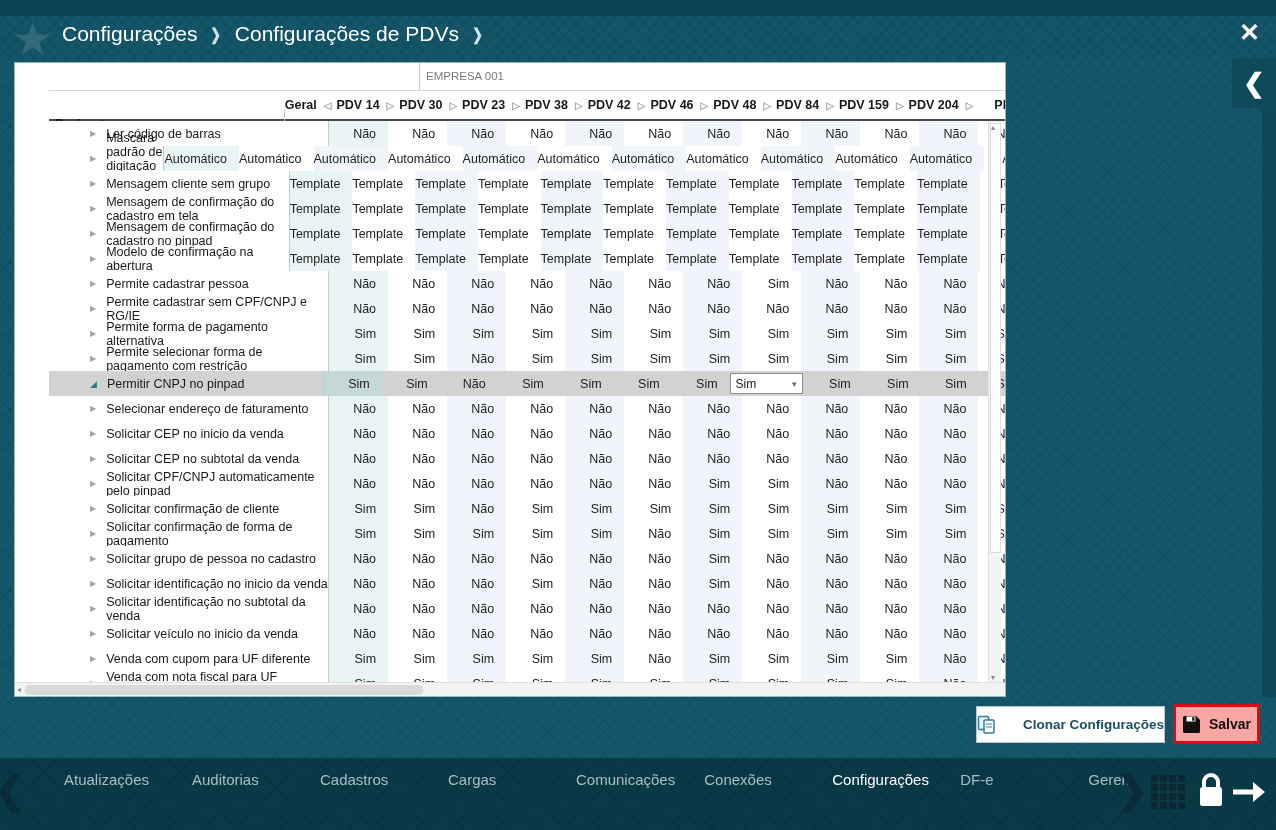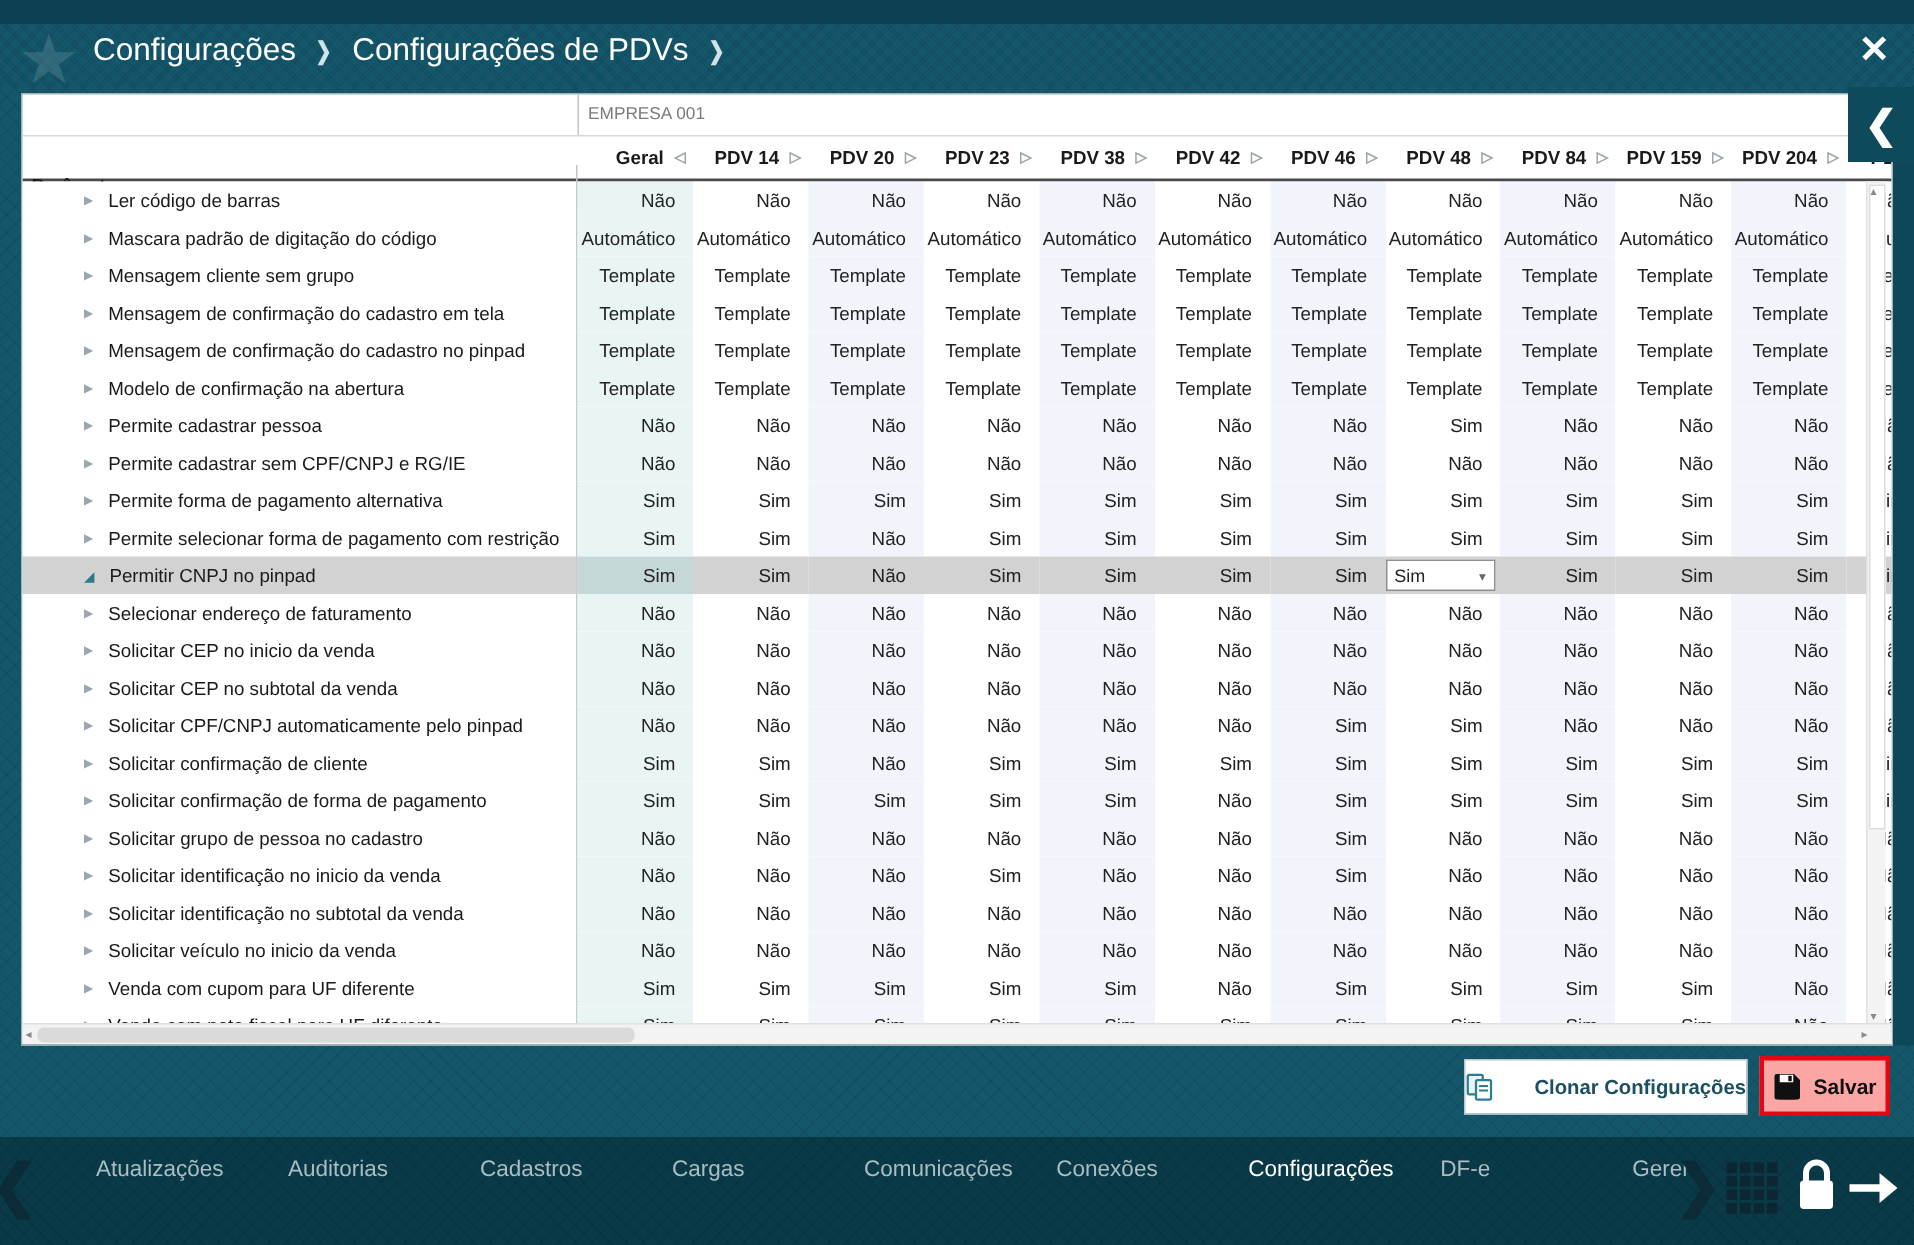--- a/index.html
+++ b/index.html
@@ -17,22 +17,22 @@
   }
   
   .top-strip{ position:absolute; left:0; top:0; width:1276px; height:16px; background:#0b4153; }
   .titlebar{ position:absolute; left:0; top:16px; width:1276px; height:42px; }
   .star{ position:absolute; left:12px; top:-4px; font-size:46px; color:rgba(255,255,255,.13); }
   .breadcrumb{ position:absolute; left:62px; top:6px; color:#fff; font-size:21px; display:flex; align-items:center; }
   .crumb-sep{ font-size:16px; color:#cfe3ea; padding:0 12px; font-weight:bold; transform:scaleX(.8); }
   .close-x{ position:absolute; right:16px; top:2px; color:#fff; font-size:25px; font-weight:bold; cursor:pointer; }
 
   
-  .panel{ position:absolute; left:14px; top:62px; width:1248px; height:635px; background:#fff;
-          border:1px solid #9db3ba; font-size:12.5px; color:#1a1a1a; overflow:hidden; }
+  .panel{ position:absolute; left:14px; top:62px; width:992px; height:635px; background:#fff;
+          border:1px solid #9db3ba; font-size:12.5px; color:#1a1a1a; overflow:hidden;padding-left:34px; }
   .company-row{ height:28px; display:flex; border-bottom:1px solid #d8d8d8; }
   .company-left{ width:371px; border-right:1px solid #c4c4c4; }
   .company-label{ padding:7px 0 0 6px; color:#7a7a7a; font-size:11.5px; }
   .header-row{ height:30px; display:flex; align-items:center; border-bottom:2px solid #4a4a4a; }
   .param-h{ width:371px; font-weight:bold; padding-left:6px; border-right:1px solid #c4c4c4; height:100%; display:flex; align-items:center;margin-top:37px; }
   .colh{ width:77px; height:100%; display:flex; align-items:center; justify-content:flex-end; gap:7px;
          padding-right:5px; font-weight:bold; white-space:nowrap; }
   .colh.cut{ width:30px; overflow:hidden; justify-content:flex-start; padding-left:16px; }
   .harrow{ font-size:10px; color:#9aa4aa; }
   .trow{ height:25px; display:flex; }
@@ -113,21 +113,21 @@
     <div class="param-h">Parâmetro</div>
   <div class="colh">
         <span>Geral</span>
         <span class="harrow">◁</span>
       </div>
       <div class="colh">
         <span>PDV 14</span>
         <span class="harrow">▷</span>
       </div>
       <div class="colh">
-        <span>PDV 20</span>
+        <span>PDV 30</span>
         <span class="harrow">▷</span>
       </div>
       <div class="colh">
         <span>PDV 23</span>
         <span class="harrow">▷</span>
       </div>
       <div class="colh">
         <span>PDV 38</span>
         <span class="harrow">▷</span>
       </div>

